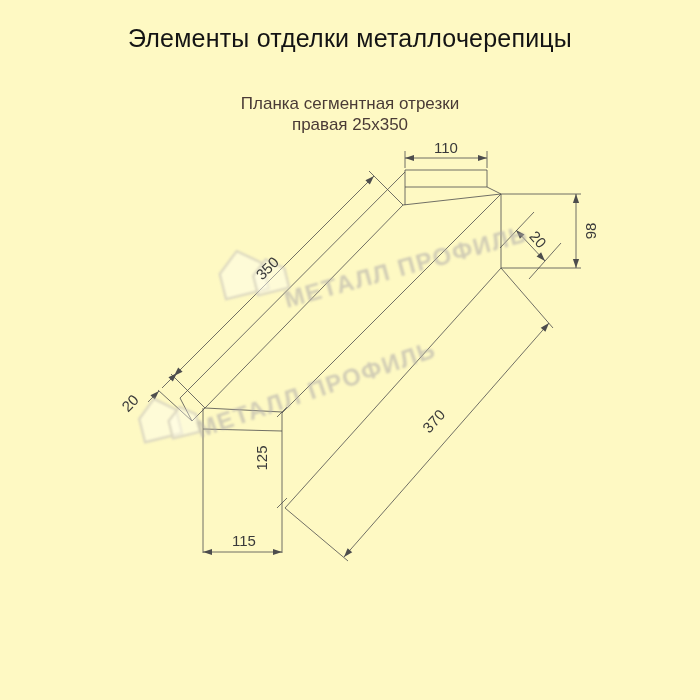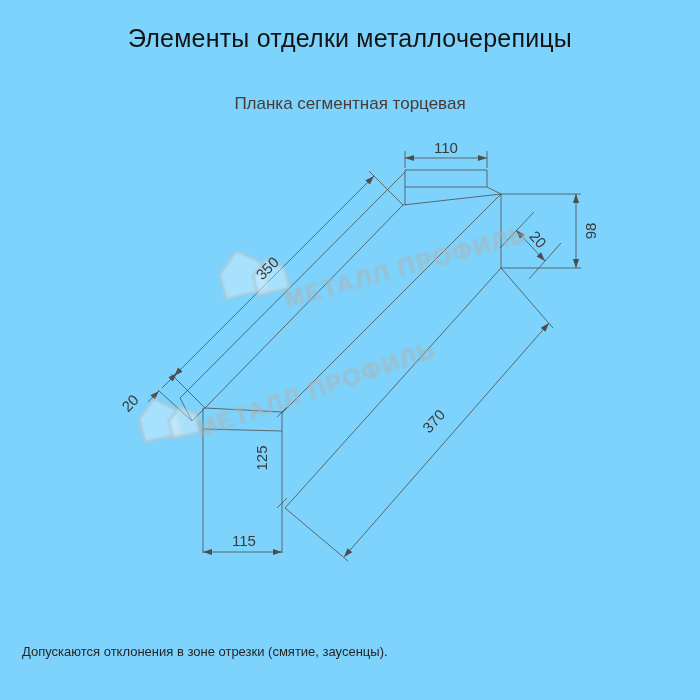--- a/index.html
+++ b/index.html
@@ -1,36 +1,37 @@
 <!DOCTYPE html>
 <html><head>
 <meta charset="utf-8">
 <style>
   html,body{margin:0;padding:0;background:#ffffff;}
-  #page{position:relative;width:700px;height:700px;background:#7dd3fc;overflow:hidden;
+  #page{position:relative;width:700px;height:700px;background:#fef9c3;overflow:hidden;
         font-family:"Liberation Sans",sans-serif;}
   .title{position:absolute;top:24px;left:0;width:100%;text-align:center;
          font-size:25px;color:#141414;letter-spacing:0.2px;}
   .subtitle{position:absolute;top:93px;left:0;width:100%;text-align:center;
             font-size:17px;line-height:21px;color:#4a3b36;}
   .footer{position:absolute;top:642px;left:22px;right:22px;
           font-size:13px;line-height:20px;color:#262626;text-align:left;}
   svg text.dim{font-family:"Liberation Sans",sans-serif;font-size:15px;fill:#3a3a3a;}
   svg text.wm{font-family:"Liberation Sans",sans-serif;font-size:24px;font-weight:bold;
               letter-spacing:1.5px;fill:#b3afab;}
 </style>
 </head>
 <body>
 
 <div id="page">
 
   <div class="title">Элементы отделки металлочерепицы</div>
 
   <div class="subtitle">
-    <div>Планка сегментная торцевая</div>
+    <div>Планка сегментная отрезки</div>
+    <div>правая 25x350</div>
   </div>
 
   <svg width="700" height="700" viewBox="0 0 700 700" style="position:absolute;left:0;top:0;">
     <defs>
       <marker id="arr" viewBox="0 0 10 8" refX="9.5" refY="4" markerWidth="10" markerHeight="8" markerUnits="userSpaceOnUse" orient="auto-start-reverse">
         <path d="M0.5,0.9 L9.5,4 L0.5,7.1 Z" fill="#4d4d4d"></path>
       </marker>
       <filter id="wmblur" x="-20%" y="-20%" width="140%" height="140%">
         <feGaussianBlur stdDeviation="0.9"></feGaussianBlur>
       </filter>
@@ -114,16 +115,15 @@
       <text class="dim" x="534" y="243" transform="rotate(48 534 243)">20</text>
       <text class="dim" x="592" y="235" transform="rotate(-90 592 231)">98</text>
       <text class="dim" x="131" y="408" transform="rotate(-45 131 404)">20</text>
       <text class="dim" x="263" y="462" transform="rotate(-90 263 458)">125</text>
       <text class="dim" x="437" y="425" transform="rotate(-48 437 424)">370</text>
       <text class="dim" x="244" y="546">115</text>
     </g>
   </svg>
 
   <div class="footer">
-    <div>Допускаются отклонения в зоне отрезки (смятие, заусенцы).</div>
   </div>
 
 </div>
 
 </body></html>

